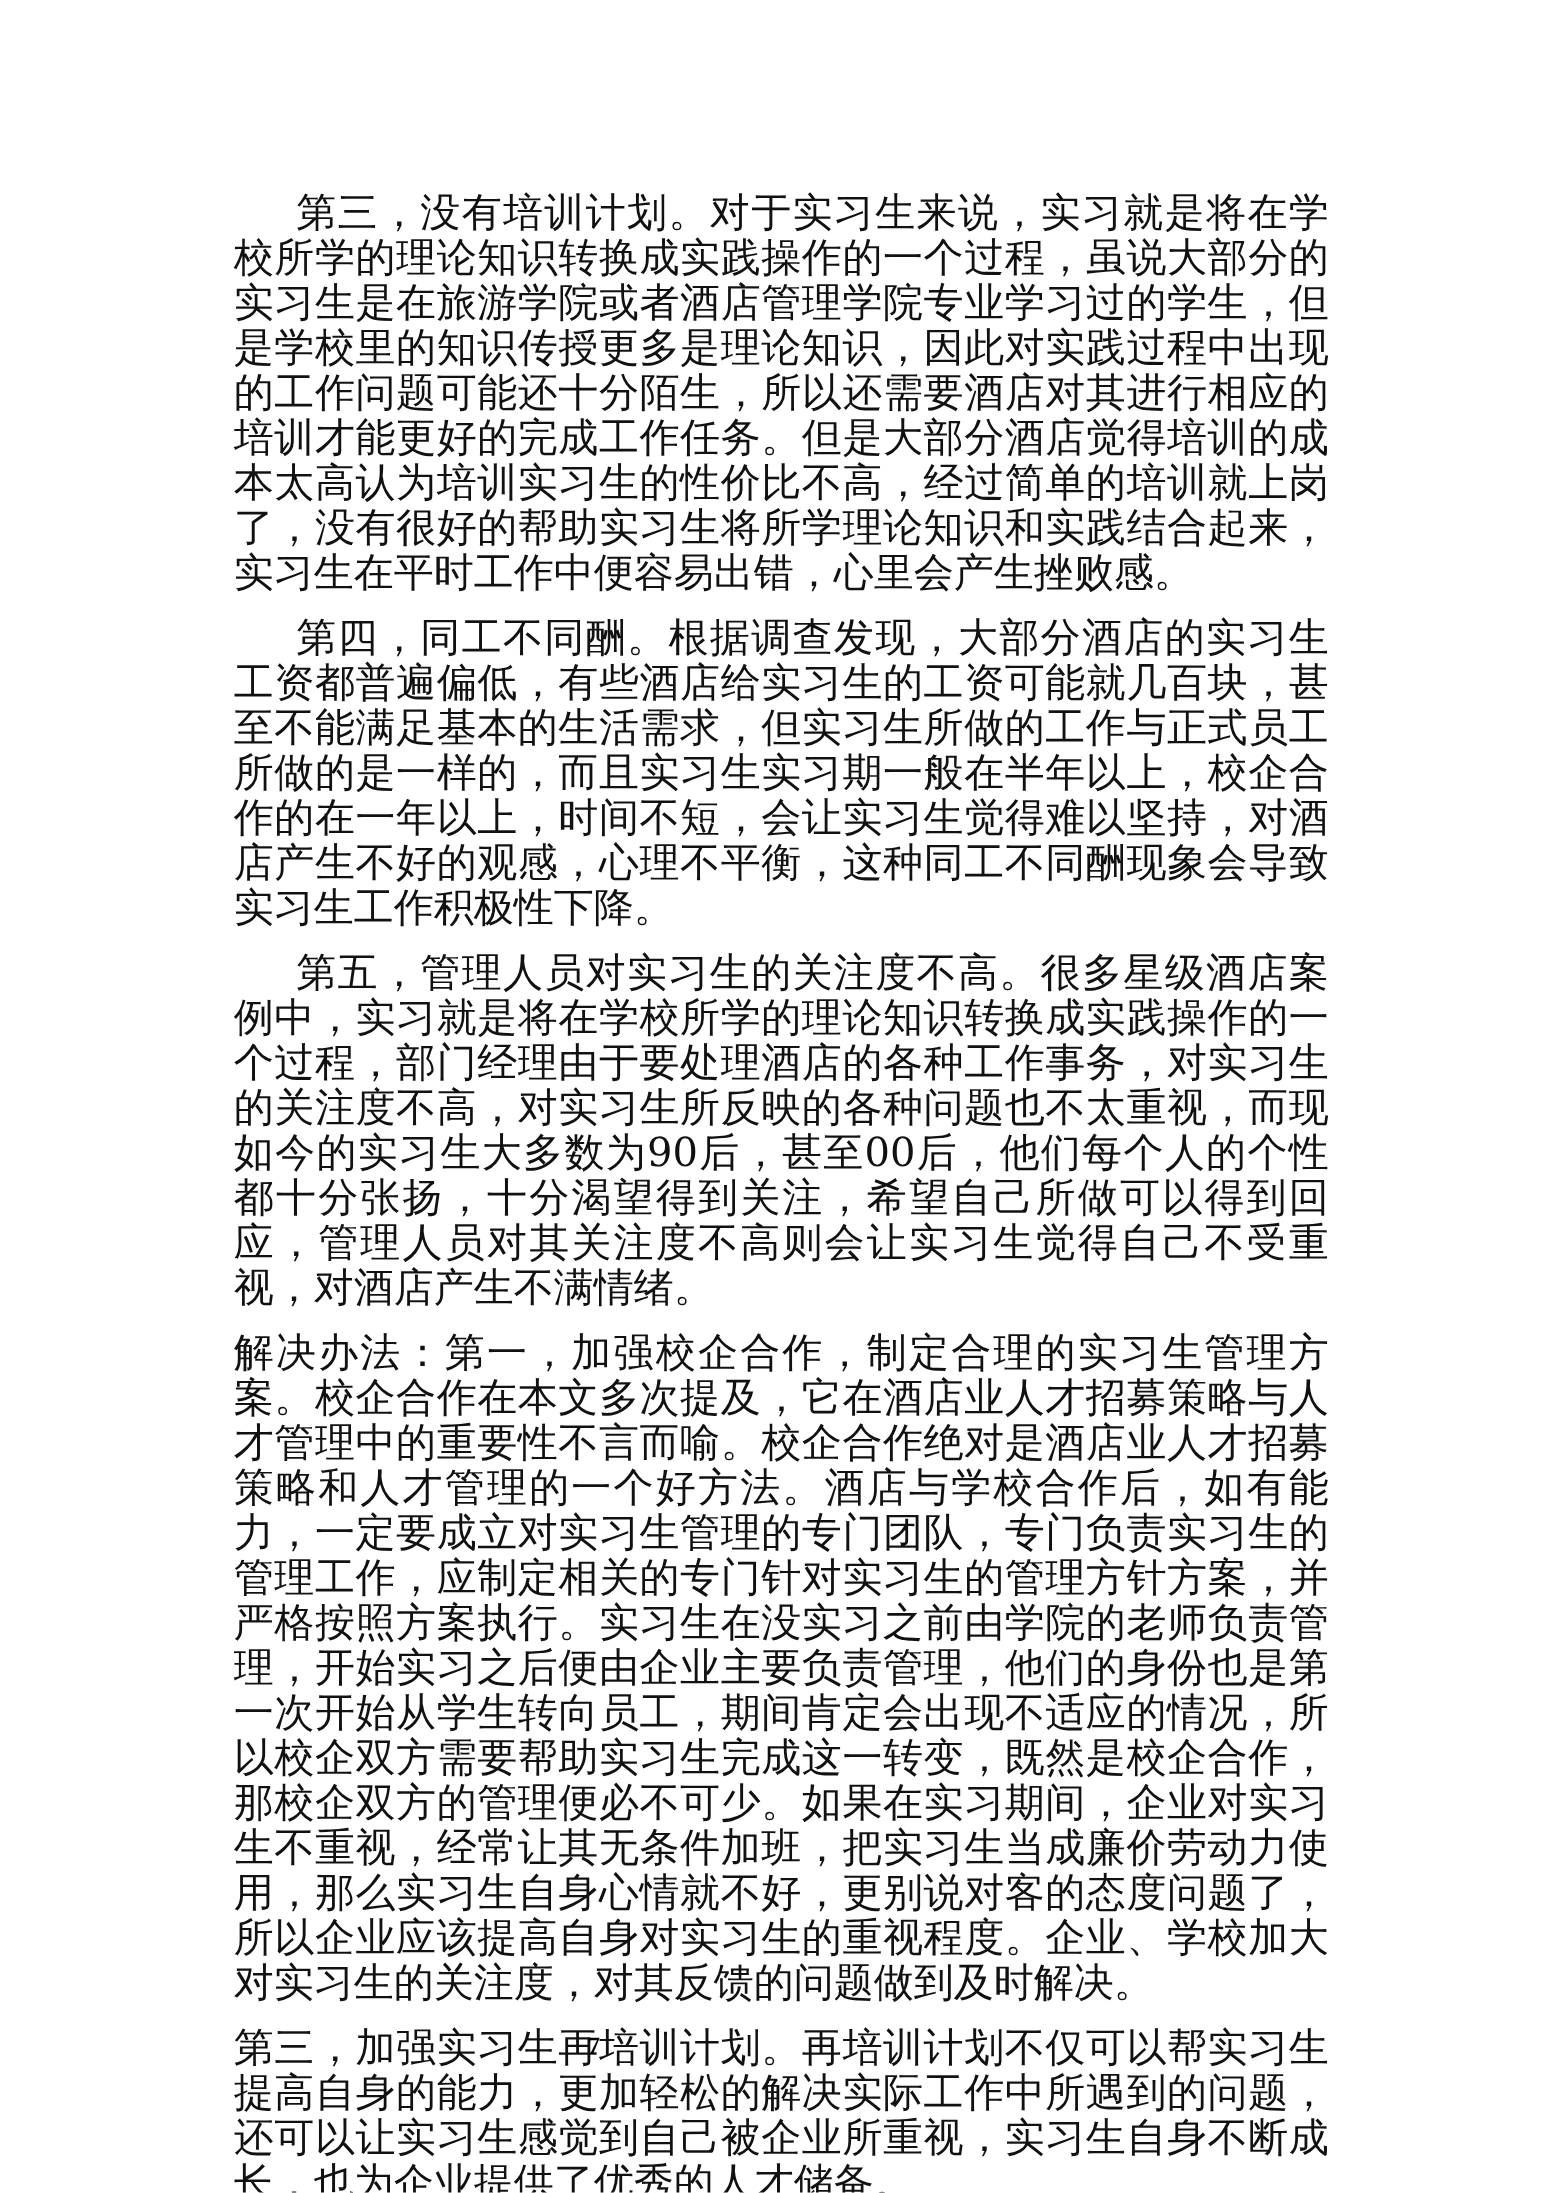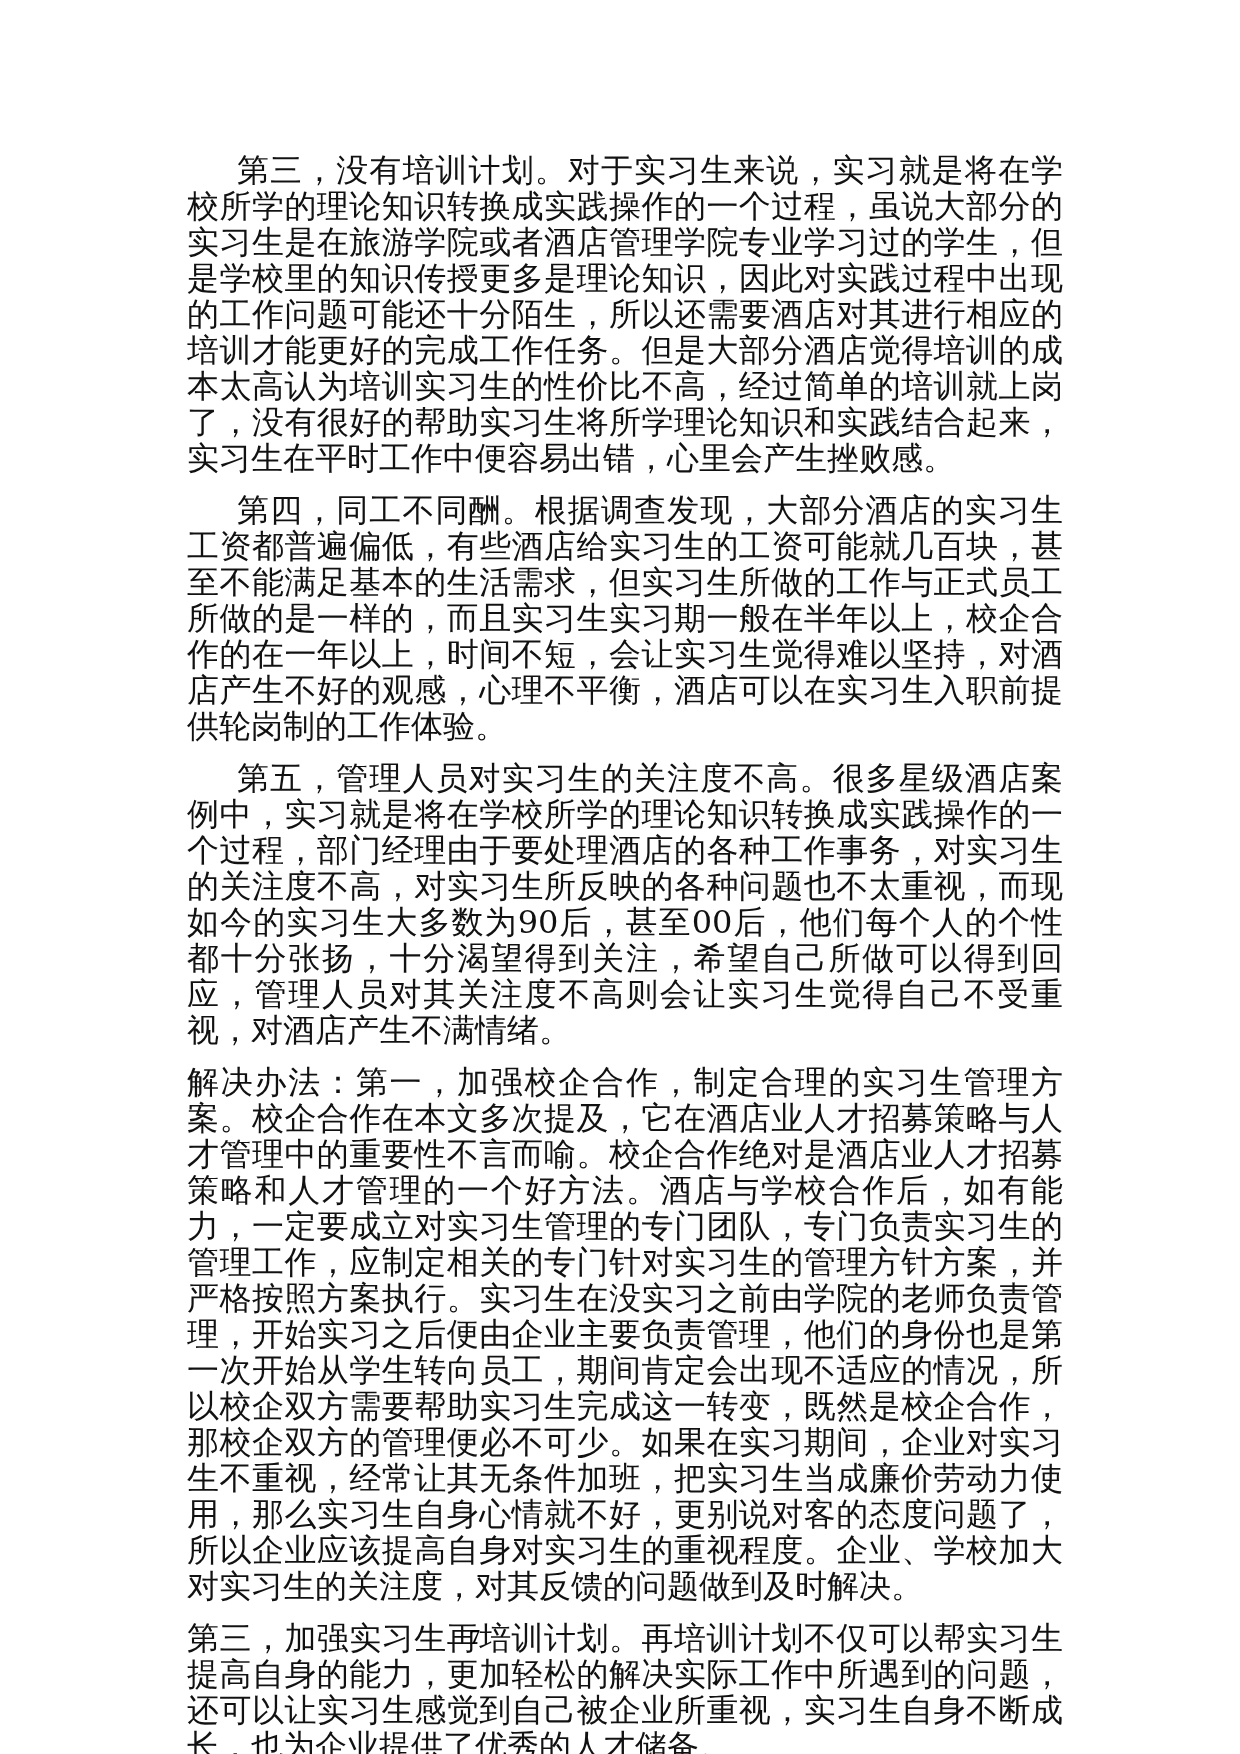--- a/index.html
+++ b/index.html
@@ -26,19 +26,19 @@
     font-weight: bold;
     font-size: 20px;
     color: #000;
   }
 </style>
 </head>
 <body>
 
 <div class="page">
   <p class="para indent">第三，没有培训计划。对于实习生来说，实习就是将在学校所学的理论知识转换成实践操作的一个过程，虽说大部分的实习生是在旅游学院或者酒店管理学院专业学习过的学生，但是学校里的知识传授更多是理论知识，因此对实践过程中出现的工作问题可能还十分陌生，所以还需要酒店对其进行相应的培训才能更好的完成工作任务。但是大部分酒店觉得培训的成本太高认为培训实习生的性价比不高，经过简单的培训就上岗了，没有很好的帮助实习生将所学理论知识和实践结合起来，实习生在平时工作中便容易出错，心里会产生挫败感。</p>
-  <p class="para indent">第四，同工不同酬。根据调查发现，大部分酒店的实习生工资都普遍偏低，有些酒店给实习生的工资可能就几百块，甚至不能满足基本的生活需求，但实习生所做的工作与正式员工所做的是一样的，而且实习生实习期一般在半年以上，校企合作的在一年以上，时间不短，会让实习生觉得难以坚持，对酒店产生不好的观感，心理不平衡，酒店可以在实习生入职前提供轮岗制的工作体验。</p>
+  <p class="para indent">第四，同工不同酬。根据调查发现，大部分酒店的实习生工资都普遍偏低，有些酒店给实习生的工资可能就几百块，甚至不能满足基本的生活需求，但实习生所做的工作与正式员工所做的是一样的，而且实习生实习期一般在半年以上，校企合作的在一年以上，时间不短，会让实习生觉得难以坚持，对酒店产生不好的观感，心理不平衡，这种同工不同酬现象会导致实习生工作积极性下降。</p>
   <p class="para indent">第五，管理人员对实习生的关注度不高。很多星级酒店案例中，实习就是将在学校所学的理论知识转换成实践操作的一个过程，部门经理由于要处理酒店的各种工作事务，对实习生的关注度不高，对实习生所反映的各种问题也不太重视，而现如今的实习生大多数为90后，甚至00后，他们每个人的个性都十分张扬，十分渴望得到关注，希望自己所做可以得到回应，管理人员对其关注度不高则会让实习生觉得自己不受重视，对酒店产生不满情绪。</p>
   <p class="para">解决办法：第一，加强校企合作，制定合理的实习生管理方案。校企合作在本文多次提及，它在酒店业人才招募策略与人才管理中的重要性不言而喻。校企合作绝对是酒店业人才招募策略和人才管理的一个好方法。酒店与学校合作后，如有能力，一定要成立对实习生管理的专门团队，专门负责实习生的管理工作，应制定相关的专门针对实习生的管理方针方案，并严格按照方案执行。实习生在没实习之前由学院的老师负责管理，开始实习之后便由企业主要负责管理，他们的身份也是第一次开始从学生转向员工，期间肯定会出现不适应的情况，所以校企双方需要帮助实习生完成这一转变，既然是校企合作，那校企双方的管理便必不可少。如果在实习期间，企业对实习生不重视，经常让其无条件加班，把实习生当成廉价劳动力使用，那么实习生自身心情就不好，更别说对客的态度问题了，所以企业应该提高自身对实习生的重视程度。企业、学校加大对实习生的关注度，对其反馈的问题做到及时解决。</p>
   <p class="para">第三，加强实习生再培训计划。再培训计划不仅可以帮实习生提高自身的能力，更加轻松的解决实际工作中所遇到的问题，还可以让实习生感觉到自己被企业所重视，实习生自身不断成长，也为企业提供了优秀的人才储备。</p>
 </div>
 
 <div class="page-number">7</div>
 
 </body></html>

